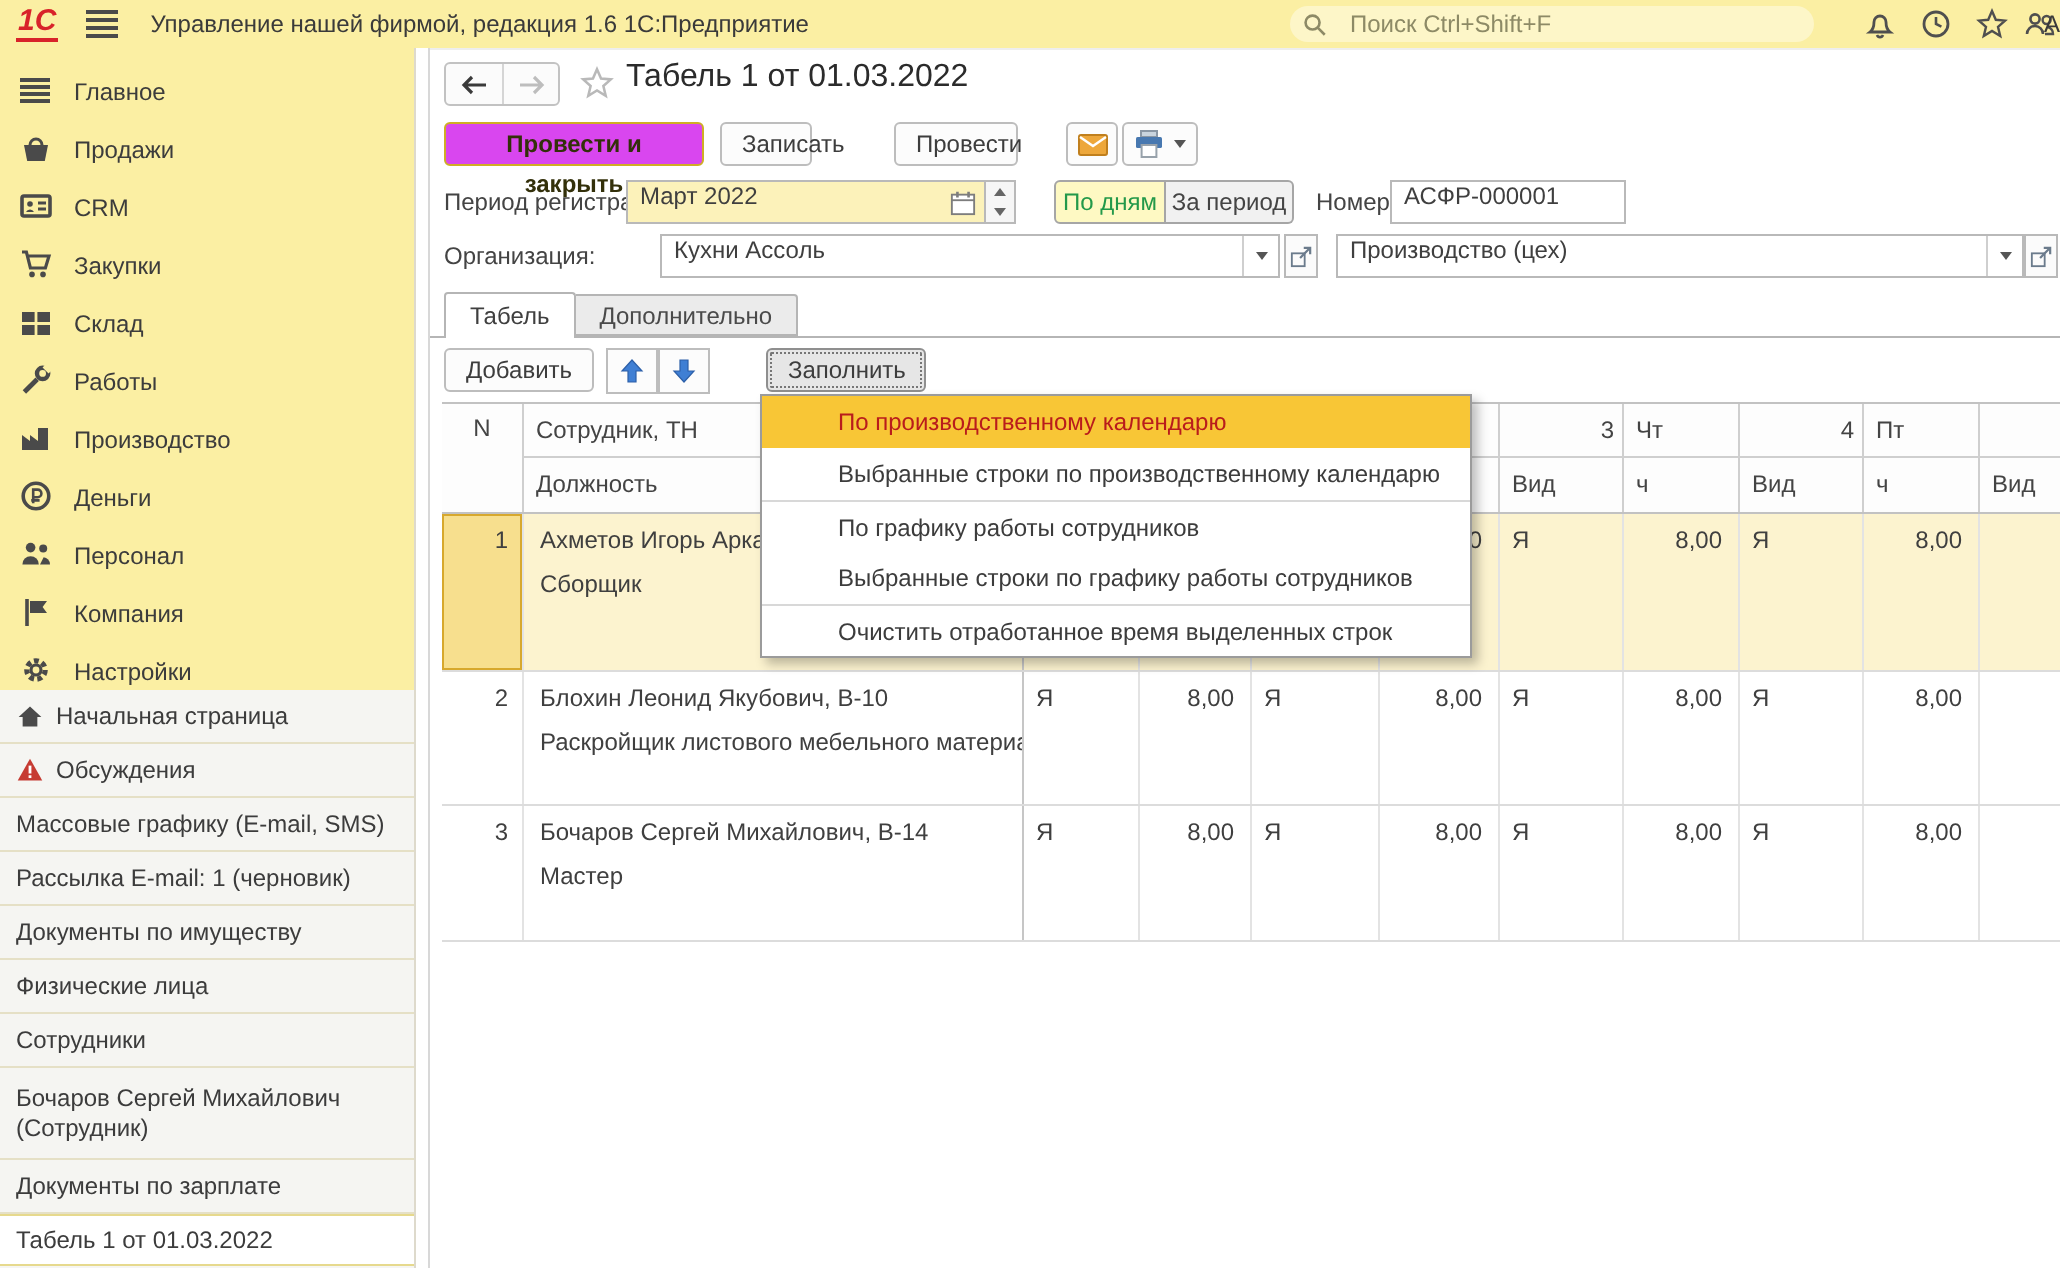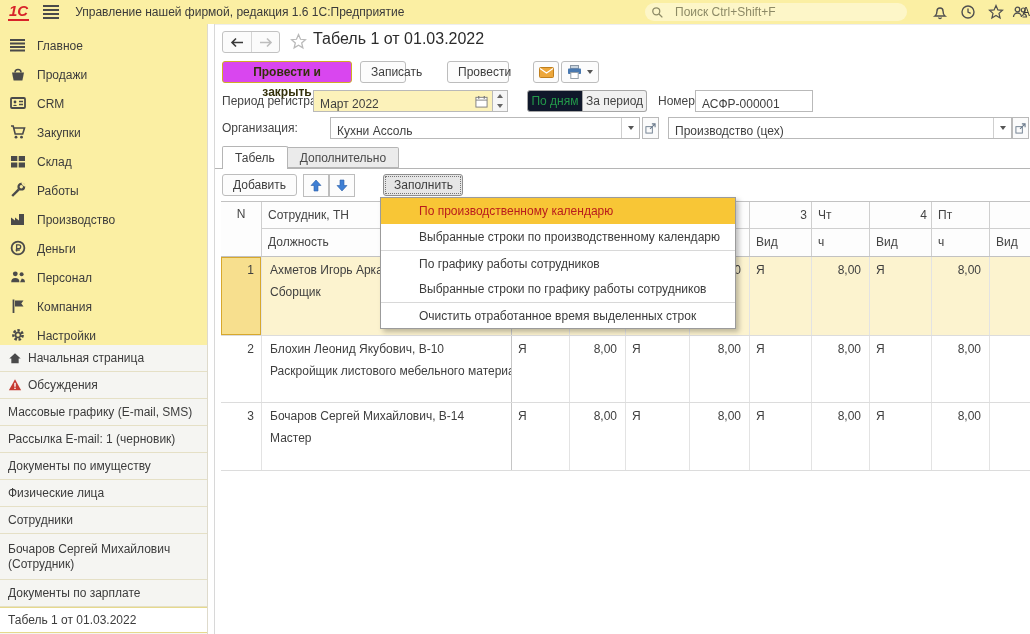--- a/index.html
+++ b/index.html
@@ -41,30 +41,30 @@
 
   .btn{display:inline-block;height:22px;line-height:20px;border:1px solid #bdbdbd;border-radius:3px;background:#fcfcfc;color:#3d3d3d;text-align:center;cursor:pointer;padding:0 10px}
   .btn.primary{background:#d946ef;border-color:#cfae25;font-weight:bold;color:#33300a}
   .cmdbar .btn{position:absolute;top:0}
   .cmdbar{position:absolute;left:0;top:36px;width:815px;height:23px}
   .icobtn{position:absolute;top:0;height:22px;border:1px solid #bdbdbd;background:#fcfcfc;border-radius:3px;display:flex;align-items:center;justify-content:center;cursor:pointer}
   .caret{width:0;height:0;border-left:3.5px solid transparent;border-right:3.5px solid transparent;border-top:4px solid #555;display:inline-block;margin-left:5px}
 
   .formrow{position:absolute;left:0;width:815px;height:22px}
   .flabel{position:absolute;top:4px;color:#444}
-  .field{position:absolute;height:22px;border:1px solid #b9b9b9;background:#fff;display:flex;align-items:flex-end}
+  .field{position:absolute;height:22px;border:1px solid #b9b9b9;background:#fff;display:flex;align-items:flex-start}
   .field .val{padding-left:6px;white-space:nowrap;overflow:hidden}
   .field.yellow{background:#fcf2ba}
   .spinner{position:absolute;width:15px;height:22px;border:1px solid #b9b9b9;border-left:none;background:#f6f6f6;display:flex;flex-direction:column;align-items:center;justify-content:space-around;cursor:pointer}
   .sp-up{width:0;height:0;border-left:3px solid transparent;border-right:3px solid transparent;border-bottom:4px solid #666}
   .sp-dn{width:0;height:0;border-left:3px solid transparent;border-right:3px solid transparent;border-top:4px solid #666}
   .combo-caret{position:absolute;right:0;top:0;width:18px;height:20px;border-left:1px solid #cfcfcf;display:flex;align-items:center;justify-content:center;cursor:pointer}
   .linkbtn{position:absolute;top:0;width:17px;height:22px;border:1px solid #b9b9b9;background:#fbfbfb;display:flex;align-items:center;justify-content:center;cursor:pointer}
   .toggle{position:absolute;top:0;height:22px;line-height:20px;text-align:center;border:1px solid #a6a6a6;cursor:pointer}
-  .toggle.on{background:#0f172a;color:#23994a;border-radius:3px 0 0 3px;z-index:2}
+  .toggle.on{background:#fef9c3;color:#23994a;border-radius:3px 0 0 3px;z-index:2}
   .toggle.off{background:#f1f1f1;color:#444;border-left:none;border-radius:0 3px 3px 0}
 
   .tabs{position:absolute;left:7px;top:121px;height:23px;display:flex;align-items:center}
   .tab{cursor:pointer;padding:0 12px;border:1px solid #b5b5b5}
   .tab.active{background:#fff;height:23px;line-height:22px;border-bottom:none;border-radius:2px 2px 0 0;position:relative;z-index:3}
   .tab.inactive{background:#ebebeb;height:21px;line-height:20px;border-left:none;border-radius:0 2px 0 0;color:#4a4a4a}
   .hline{position:absolute;left:0;top:143px;width:815px;border-top:1px solid #b5b5b5}
 
   .toolbar{position:absolute;left:0;top:149px;width:815px;height:23px}
   .toolbar .btn{position:absolute;top:0}

